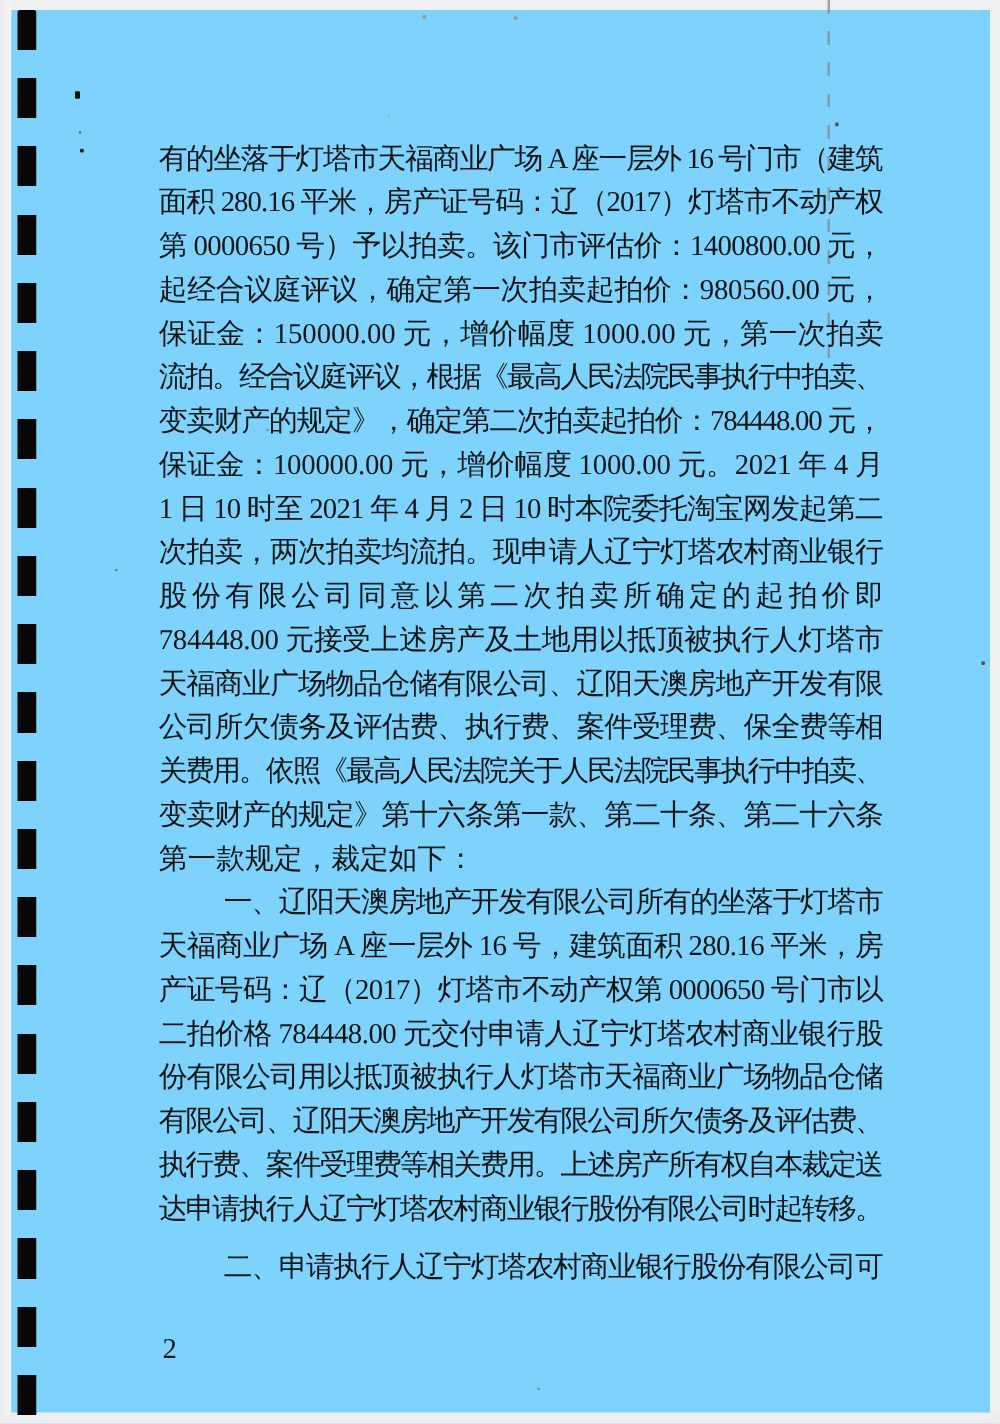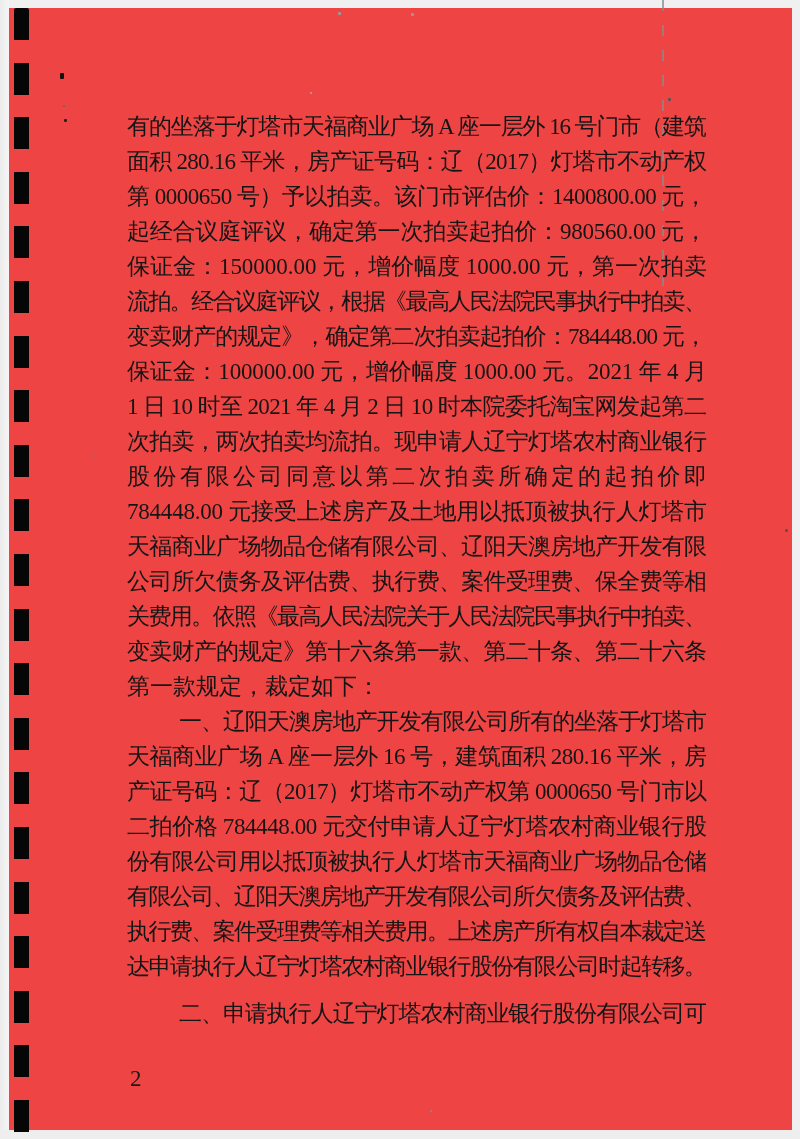--- a/index.html
+++ b/index.html
@@ -1,18 +1,18 @@
 <!DOCTYPE html>
 <html><head>
 <meta charset="utf-8">
 <style>
   html,body{margin:0;padding:0;background:#e9e9e9;}
   #page{
     position:relative;width:800px;height:1139px;overflow:hidden;
-    background:#ef4444;
+    background:#7dd3fc;
     font-family:"Liberation Serif","DejaVu Serif",serif;
   }
   
   .edge{position:absolute;background:#f0f0f0;}
   #edge-top{left:0;top:0;width:800px;height:8px;}
   #edge-left{left:0;top:0;width:9px;height:1139px;background:linear-gradient(90deg,#ececec,#f5f5f5);}
   #edge-right{right:0;top:0;width:8px;height:1139px;}
   #edge-bottom{left:0;bottom:0;width:800px;height:9px;background:#eeeeee;}
   
   #binding-marks{

